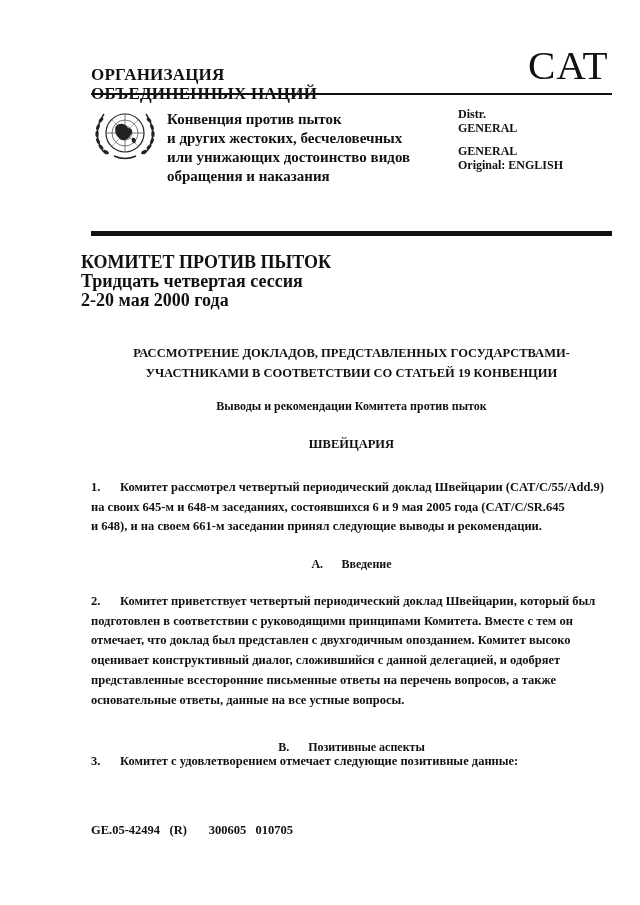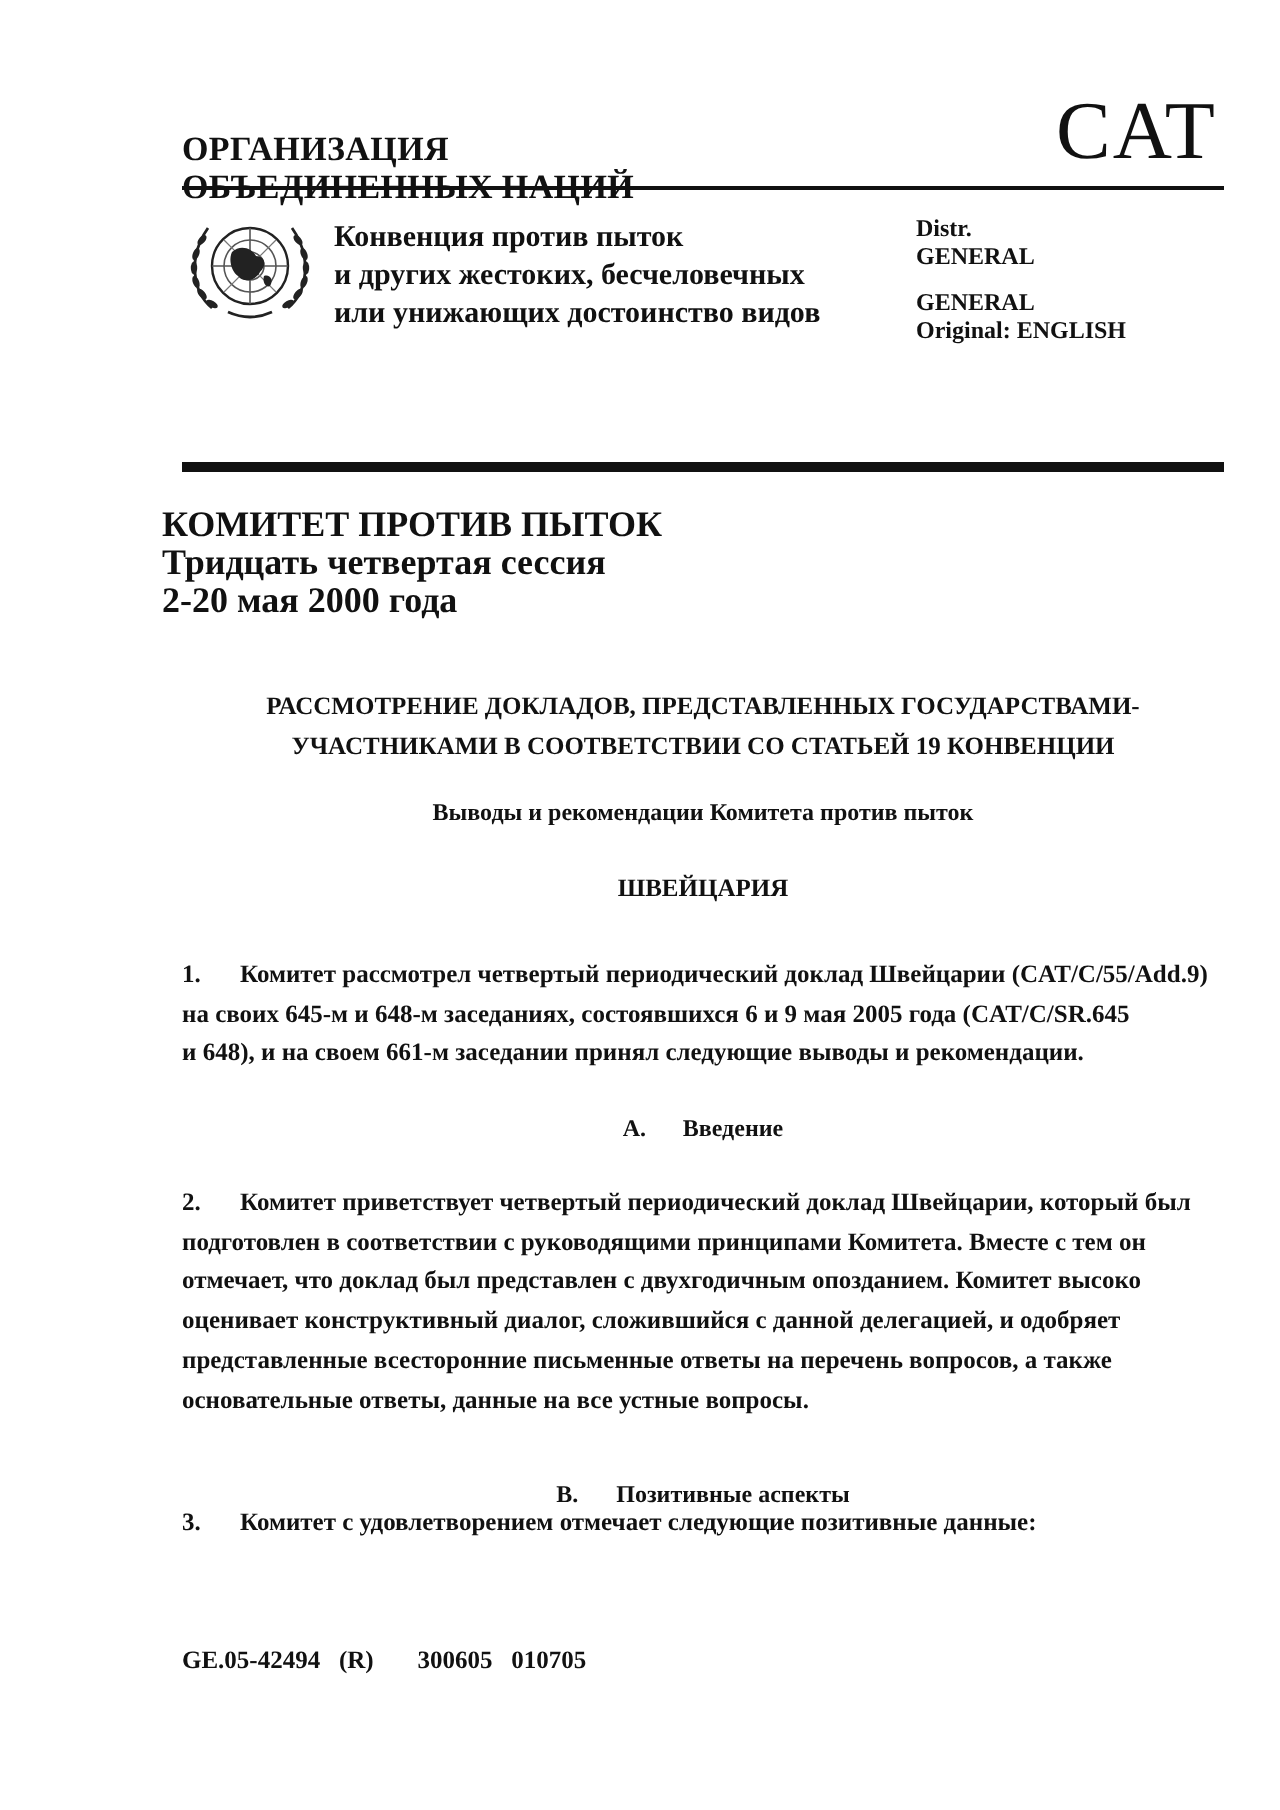--- a/index.html
+++ b/index.html
@@ -165,20 +165,21 @@
     <path d="M40 32 C43 31 45 34 43 37 C41 38 39 35 40 32 Z" fill="#222"></path>
 
     <path d="M22 50 Q33 55 44 50" fill="none" stroke="#222" stroke-width="1.4"></path>
   </svg>
 </div>
 
 <div class="abs convention-title">
   <div>Конвенция против пыток</div>
   <div>и других жестоких, бесчеловечных</div>
   <div>или унижающих достоинство видов</div>
+  <div>обращения и наказания</div>
 </div>
 
 <div class="abs meta">
   <div class="group">
     <div>Distr.</div>
     <div>GENERAL</div>
   </div>
   <div class="group">
     <div>GENERAL</div>
     <div>Original:  ENGLISH</div>

